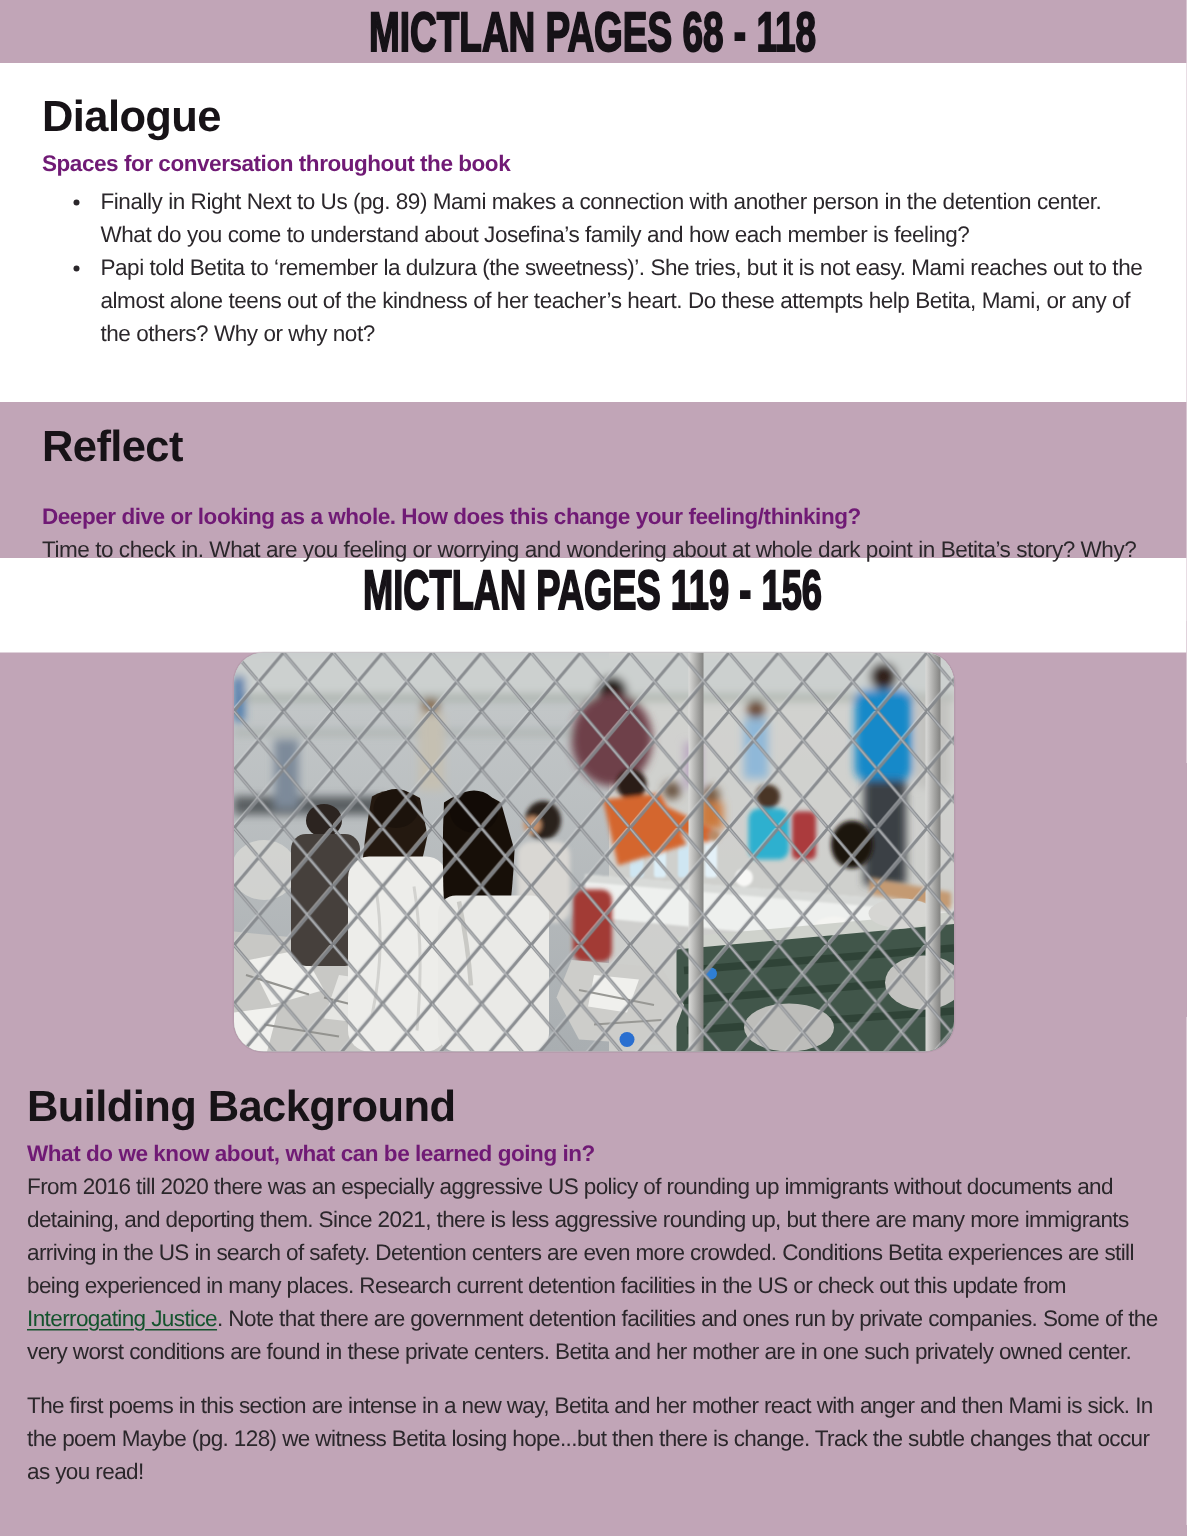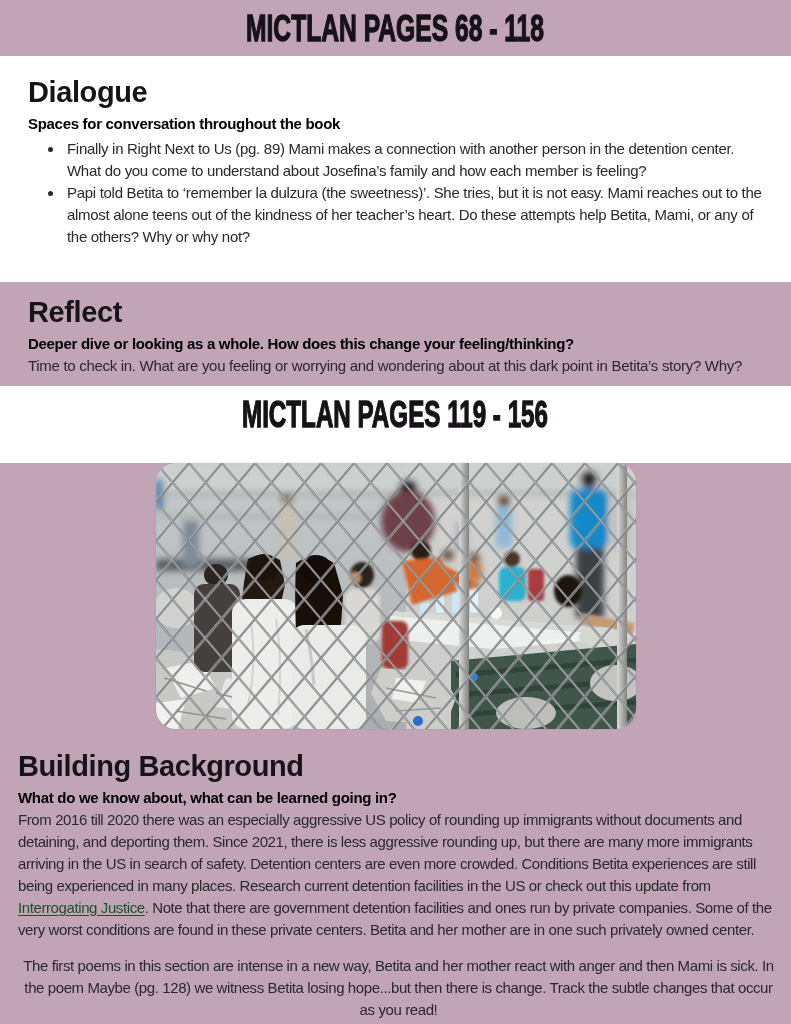--- a/index.html
+++ b/index.html
@@ -5,59 +5,59 @@
   html,body{margin:0;padding:0;}
   body{
     width:791px;height:1024px;
     font-family:"Liberation Sans",sans-serif;
     background:#ffffff;color:#262226;
     overflow:hidden;
   }
   .page{width:791px;height:1024px;position:relative;}
 
   
-  .banner{height:56px;display:flex;align-items:center;justify-content:center;}
+  .banner{height:42px;display:flex;align-items:center;justify-content:center;}
   .banner-mauve{background:#c1a5b7;}
   .banner-white{background:#ffffff;}
   .banner svg text{
     font-family:"Liberation Sans",sans-serif;
     font-weight:900;fill:#161217;stroke:#161217;stroke-width:1.3px;
   }
 
   
   h2{
     margin:0;font-size:29px;font-weight:700;color:#171317;
     letter-spacing:-0.4px;line-height:34px;
   }
   .sub{
-    margin:4px 0 0;font-size:15px;font-weight:700;color:#000000;
+    margin:4px 0 0;font-size:15px;font-weight:700;color:#701a75;
     letter-spacing:-0.3px;line-height:21px;
   }
   .body-text{
     margin:0;font-size:15px;font-weight:400;color:#2b272b;
     letter-spacing:-0.3px;line-height:22px;
   }
 
   
   #sec-dialogue{height:226px;box-sizing:border-box;background:#ffffff;padding:19px 22px 0 28px;}
   #sec-dialogue ul{margin:4px 0 0;padding-left:36px;}
   #sec-dialogue li{padding-left:3px;margin:0;}
 
   #sec-reflect{height:104px;box-sizing:border-box;background:#c1a5b7;padding:13px 28px 0 28px;}
-  #sec-reflect .sub{margin-top:4px;}
+  #sec-reflect .sub{margin-top:19px;}
   #sec-reflect .body-text{margin-top:1px;}
 
   #sec-bottom{height:599px;box-sizing:border-box;background:#c1a5b7;position:relative;}
   .photo{
     margin:21px auto 0;width:480px;height:266px;border-radius:20px;
     overflow:hidden;background:#b9bdbf;box-shadow:0 0 0 1px rgba(0,0,0,0.05);
   }
   .bb-text{padding:20px 12px 0 18px;}
   .bb-text .body-text{letter-spacing:-0.4px;margin-top:1px;}
-  .bb-text .para2{margin-top:14px;text-align:center;}
+  .bb-text .para2{margin-top:14px;}
   .inline-link{color:#14532d;text-decoration:underline;text-underline-offset:2px;cursor:pointer;}
 </style>
 </head>
 <body>
 
 <div class="page">
 
   <header class="banner banner-mauve">
     <svg width="791" height="58" viewBox="0 0 791 58">
       <text x="395" y="42" text-anchor="middle" textLength="298" lengthAdjust="spacingAndGlyphs" font-size="37">MICTLAN PAGES 68 - 118</text>
@@ -69,21 +69,21 @@
     <p class="sub">Spaces for conversation throughout the book</p>
     <ul>
       <li class="body-text">Finally in Right Next to Us (pg. 89) Mami makes a connection with another person in the detention center. What do you come to understand about Josefina’s family and how each member is feeling?</li>
       <li class="body-text">Papi told Betita to ‘remember la dulzura (the sweetness)’. She tries, but it is not easy. Mami reaches out to the almost alone teens out of the kindness of her teacher’s heart. Do these attempts help Betita, Mami, or any of the others? Why or why not?</li>
     </ul>
   </section>
 
   <section id="sec-reflect">
     <h2>Reflect</h2>
     <p class="sub">Deeper dive or looking as a whole. How does this change your feeling/thinking?</p>
-    <p class="body-text">Time to check in. What are you feeling or worrying and wondering about at this dark point in Betita’s story? Why?</p>
+    <p class="body-text">Time to check in. What are you feeling or worrying and wondering about at whole dark point in Betita’s story? Why?</p>
   </section>
 
   <header class="banner banner-white">
     <svg width="791" height="58" viewBox="0 0 791 58">
       <text x="395" y="42" text-anchor="middle" textLength="306" lengthAdjust="spacingAndGlyphs" font-size="37">MICTLAN PAGES 119 - 156</text>
     </svg>
   </header>
 
   <section id="sec-bottom">
 

